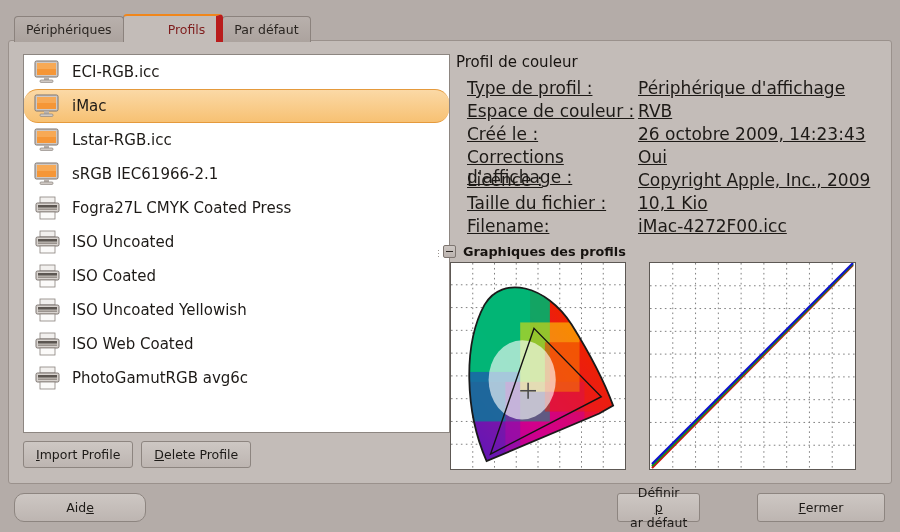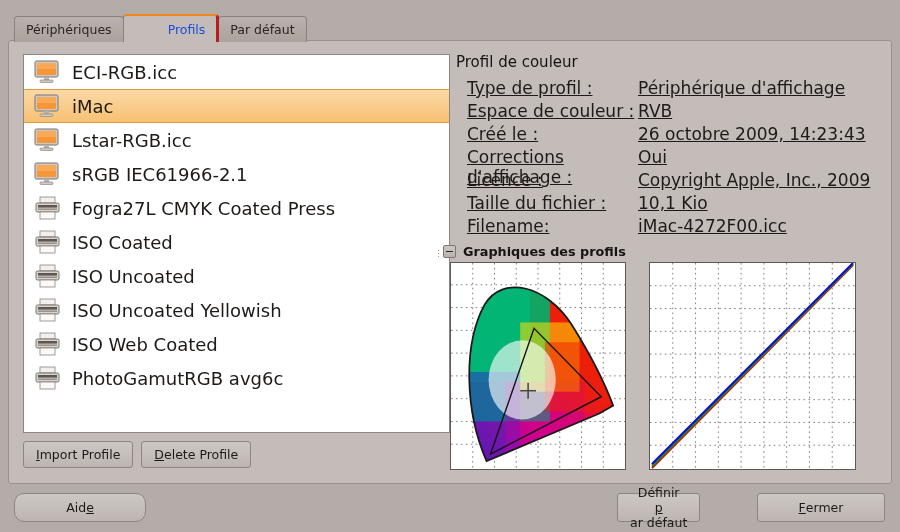--- a/index.html
+++ b/index.html
@@ -37,22 +37,22 @@
     border-radius: 4px 4px 0 0;
     margin-right: -1px;
     position: relative;
     text-align: right;
   }
   .tab.active {
     height: 28px;
     background: #c3bcb8;
     border-top: 2px solid #f0861b;
     border-left: 1px solid #8b827d;
-    border-right: 3px solid #b91c1c;
-    color: #1d4ed8;
+    border-right: 7px solid #b91c1c;
+    color: #7f1d1d;
     z-index: 3;
     padding-left: 44px;
   }
 
   
   .frame {
     position: absolute;
     left: 8px; top: 40px;
     width: 884px; height: 444px;
     background: #c3bcb8;
@@ -67,22 +67,23 @@
     width: 427px; height: 379px;
     background: #ffffff;
     border: 1px solid #8d8681;
     overflow: hidden;
   }
   .list-row {
     height: 34px;
     display: flex;
     align-items: center;
     padding-left: 8px;
-    font-size: 18px;
+    font-size: 15px;
     color: #1d1a17;
+    border-radius: 14px;
   }
   .list-row.selected {
     background: linear-gradient(to bottom, #fbd9a6, #f7c173);
     border-top: 1px solid #e59a3c;
     border-bottom: 1px solid #e59a3c;
     height: 34px;
   }
   .row-icon { width: 30px; height: 26px; margin-right: 10px; flex: 0 0 30px; }
   .row-label { white-space: nowrap; }
 
@@ -261,33 +262,33 @@
       <div class="list-row">
         <span class="row-icon">
           <svg viewBox="0 0 30 26">
               <rect x="8" y="2" width="15" height="6" fill="#f2f0ee" stroke="#8a837e" stroke-width=".8"></rect>
               <rect x="4" y="8" width="23" height="9" rx="1.5" fill="#d8d3cf" stroke="#6f6863" stroke-width=".9"></rect>
               <rect x="6" y="10" width="19" height="2.6" fill="#5c5651"></rect>
               <rect x="6" y="13.4" width="19" height="1.6" fill="#9a938e"></rect>
               <rect x="8" y="17" width="15" height="7" fill="#fbfaf9" stroke="#8a837e" stroke-width=".8"></rect>
             </svg>
         </span>
+        <span class="row-label">ISO Uncoated</span>
+      </div>
+      <div class="list-row">
+        <span class="row-icon">
+          <svg viewBox="0 0 30 26">
+              <rect x="8" y="2" width="15" height="6" fill="#f2f0ee" stroke="#8a837e" stroke-width=".8"></rect>
+              <rect x="4" y="8" width="23" height="9" rx="1.5" fill="#d8d3cf" stroke="#6f6863" stroke-width=".9"></rect>
+              <rect x="6" y="10" width="19" height="2.6" fill="#5c5651"></rect>
+              <rect x="6" y="13.4" width="19" height="1.6" fill="#9a938e"></rect>
+              <rect x="8" y="17" width="15" height="7" fill="#fbfaf9" stroke="#8a837e" stroke-width=".8"></rect>
+            </svg>
+        </span>
         <span class="row-label">ISO Coated</span>
-      </div>
-      <div class="list-row">
-        <span class="row-icon">
-          <svg viewBox="0 0 30 26">
-              <rect x="8" y="2" width="15" height="6" fill="#f2f0ee" stroke="#8a837e" stroke-width=".8"></rect>
-              <rect x="4" y="8" width="23" height="9" rx="1.5" fill="#d8d3cf" stroke="#6f6863" stroke-width=".9"></rect>
-              <rect x="6" y="10" width="19" height="2.6" fill="#5c5651"></rect>
-              <rect x="6" y="13.4" width="19" height="1.6" fill="#9a938e"></rect>
-              <rect x="8" y="17" width="15" height="7" fill="#fbfaf9" stroke="#8a837e" stroke-width=".8"></rect>
-            </svg>
-        </span>
-        <span class="row-label">ISO Uncoated</span>
       </div>
       <div class="list-row">
         <span class="row-icon">
           <svg viewBox="0 0 30 26">
               <rect x="8" y="2" width="15" height="6" fill="#f2f0ee" stroke="#8a837e" stroke-width=".8"></rect>
               <rect x="4" y="8" width="23" height="9" rx="1.5" fill="#d8d3cf" stroke="#6f6863" stroke-width=".9"></rect>
               <rect x="6" y="10" width="19" height="2.6" fill="#5c5651"></rect>
               <rect x="6" y="13.4" width="19" height="1.6" fill="#9a938e"></rect>
               <rect x="8" y="17" width="15" height="7" fill="#fbfaf9" stroke="#8a837e" stroke-width=".8"></rect>
             </svg>

